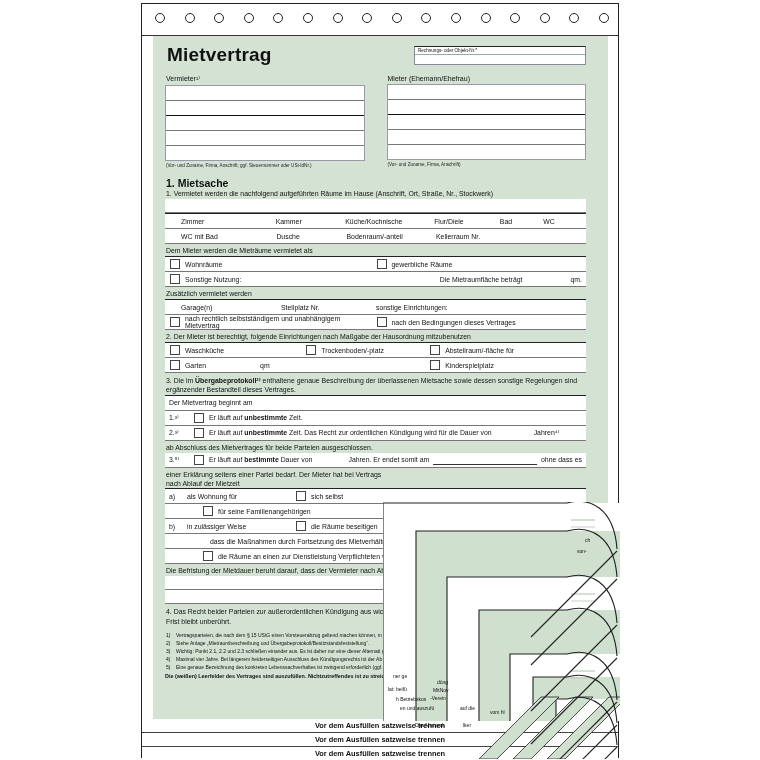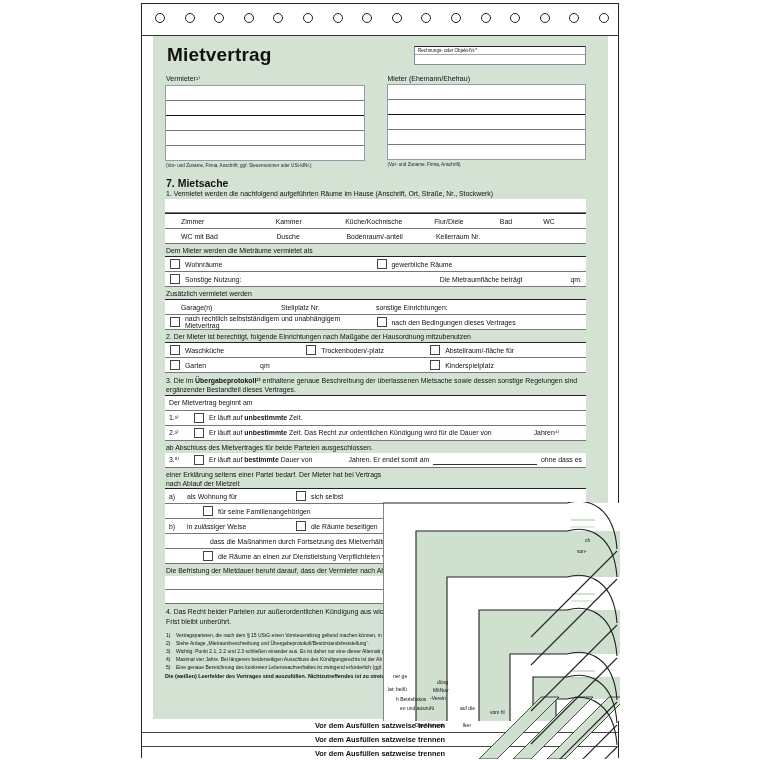--- a/index.html
+++ b/index.html
@@ -97,21 +97,21 @@
             <div></div>
               <div></div>
               <div></div>
               <div></div>
               <div></div>
           </div>
           <div class="caption">(Vor- und Zuname, Firma, Anschrift)</div>
         </div>
       </div>
 
-      <h2>7. Mietsache</h2>
+      <h2>1. Mietsache</h2>
       <div class="sub">1. Vermietet werden die nachfolgend aufgeführten Räume im Hause (Anschrift, Ort, Straße, Nr., Stockwerk)</div>
       <div class="field"></div>
       <div class="r strong" id="rooms1">
           <span style="display: inline-block; width: 98px; margin-left: 12px;">Zimmer</span>
           <span style="display: inline-block; width: 72px;">Kammer</span>
           <span style="display: inline-block; width: 92px;">Küche/Kochnische</span>
           <span style="display: inline-block; width: 68px;">Flur/Diele</span>
           <span style="display: inline-block; width: 45px;">Bad</span>
           <span style="display: inline-block; width: 40px;">WC</span>
         </div>

